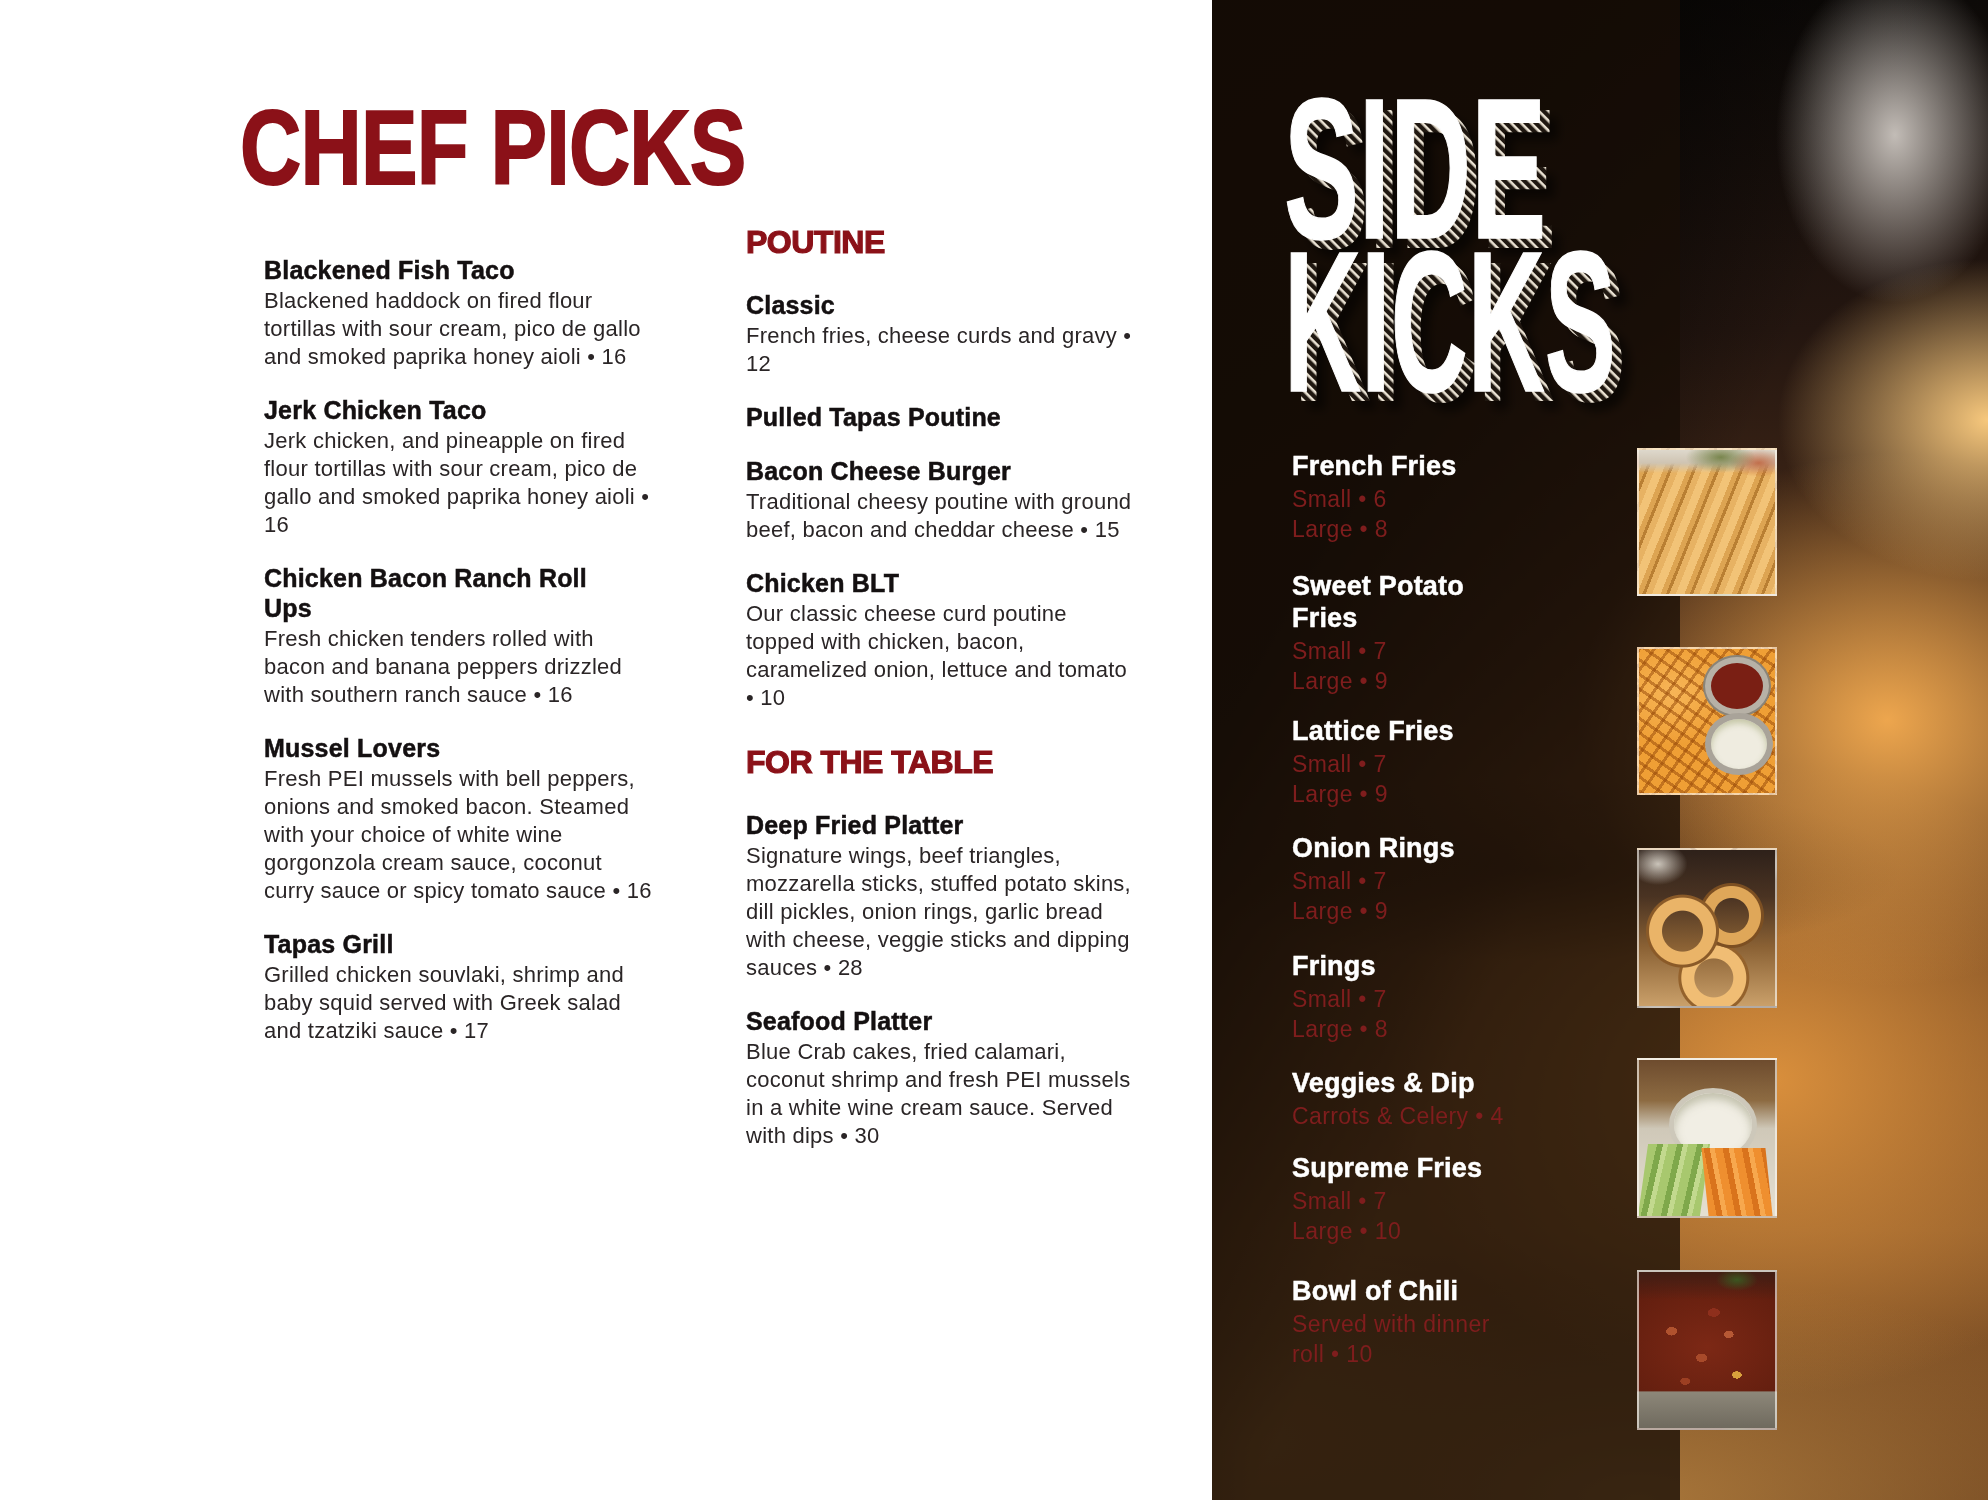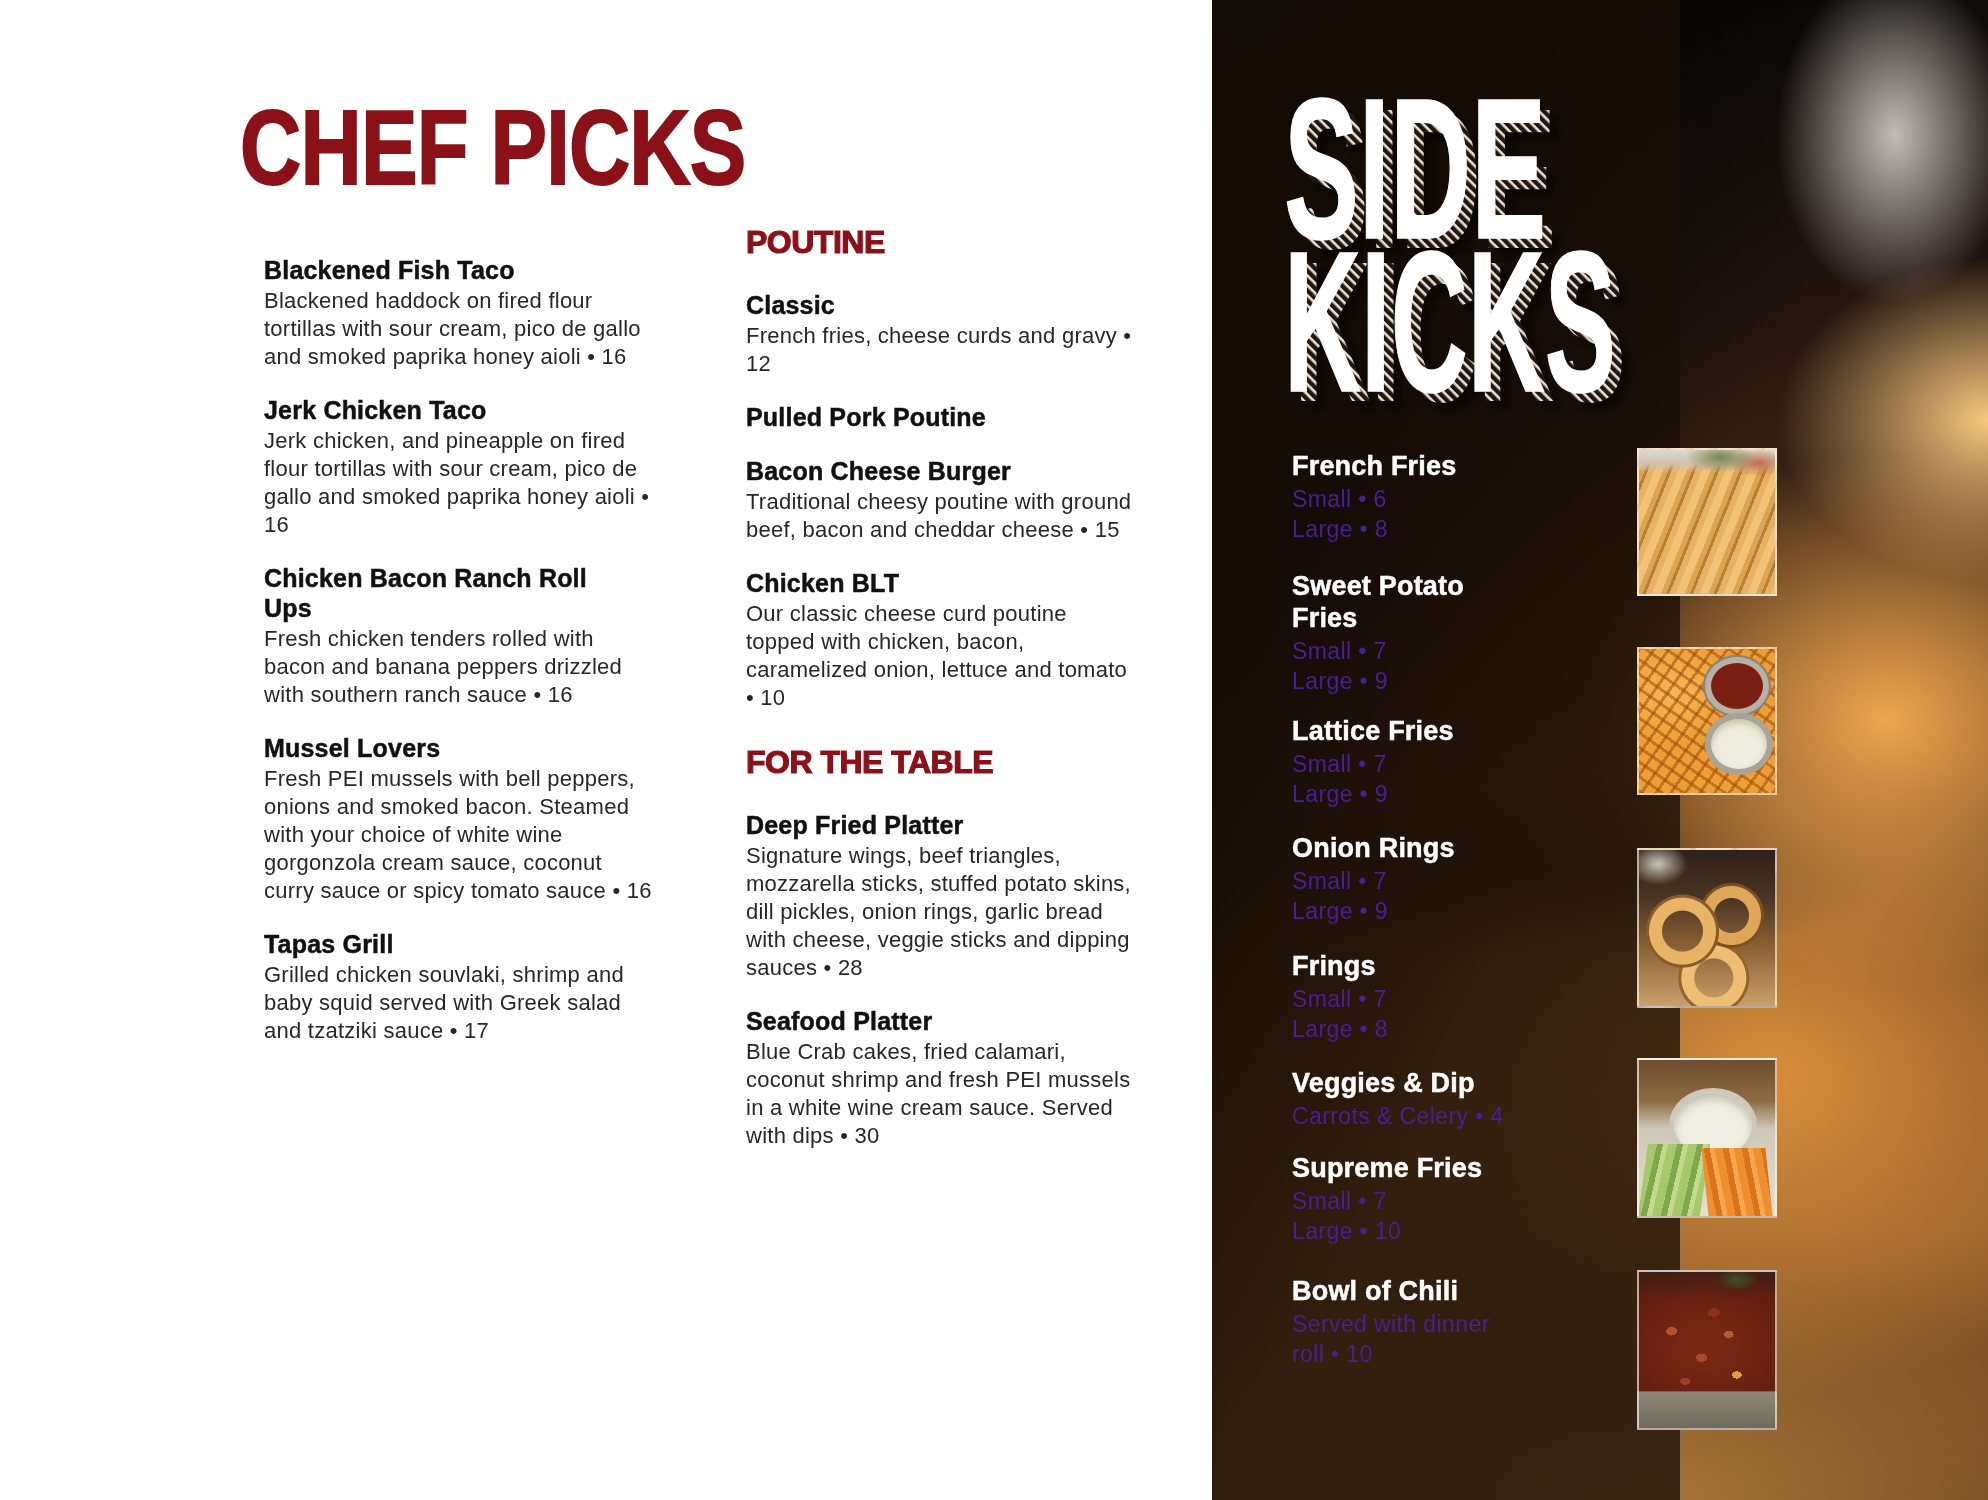--- a/index.html
+++ b/index.html
@@ -37,21 +37,21 @@
       radial-gradient(ellipse 420px 300px at 6% 96%, #9a6a33, rgba(154,106,51,0) 70%),
       radial-gradient(ellipse 640px 280px at 55% 100%, #a8763a, rgba(168,118,58,0) 80%),
       linear-gradient(180deg,#0d0a08 0%,#241610 22%,#50301a 45%,#7a4c24 65%,#8f5c2b 82%,#6f4520 100%);}
   .panel-overlay{position:absolute;left:0;top:0;width:468px;height:1500px;
      background:rgba(24,14,7,0.78);}
   .sk-title{position:absolute;left:68px;top:88px;}
 
   .side-item{position:absolute;left:80px;width:234px;}
   .s-name{font-size:27px;line-height:32px;font-weight:700;color:#ffffff;
      -webkit-text-stroke:0.5px #ffffff;margin:0 0 2px 0;letter-spacing:0.2px;}
-  .s-line{font-size:23px;line-height:30px;color:#4c1d95;letter-spacing:0.4px;}
+  .s-line{font-size:23px;line-height:30px;color:#7f1d1d;letter-spacing:0.4px;}
 
   
   .thumb{position:absolute;left:425px;width:140px;box-sizing:border-box;
      border:2px solid rgba(250,246,238,0.65);overflow:hidden;}
   .thumb-fries{top:448px;height:148px;
     background:
       radial-gradient(50px 22px at 60% 5%, rgba(90,110,40,0.75), rgba(90,110,40,0) 70%),
       radial-gradient(42px 20px at 88% 9%, rgba(190,90,50,0.8), rgba(190,90,50,0) 70%),
       linear-gradient(180deg,#ded8cc 0%,#cfc4b2 9%,rgba(207,196,178,0) 16%),
       repeating-linear-gradient(112deg,#f2c377 0 8px,#dda452 8px 13px,#b97f33 13px 16px,#e7b263 16px 22px),#d79b4a;}
@@ -124,21 +124,21 @@
       </div>
     </div>
 
     <div class="col col2">
       <h2 class="sec-header">POUTINE</h2>
       <div class="item">
         <h3 class="i-name">Classic</h3>
         <p class="i-desc">French fries, cheese curds and gravy • 12</p>
       </div>
       <div class="item">
-        <h3 class="i-name">Pulled Pork Poutine</h3>
+        <h3 class="i-name">Pulled Tapas Poutine</h3>
       </div>
       <div class="item">
         <h3 class="i-name">Bacon Cheese Burger</h3>
         <p class="i-desc">Traditional cheesy poutine with ground beef, bacon and cheddar cheese • 15</p>
       </div>
       <div class="item">
         <h3 class="i-name">Chicken BLT</h3>
         <p class="i-desc">Our classic cheese curd poutine topped with chicken, bacon, caramelized onion, lettuce and tomato • 10</p>
       </div>
 

